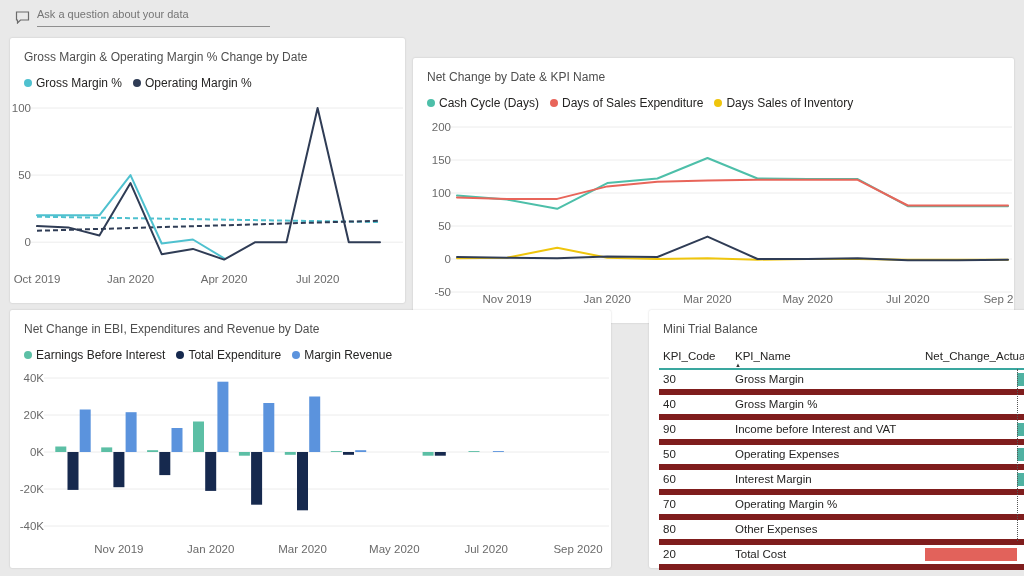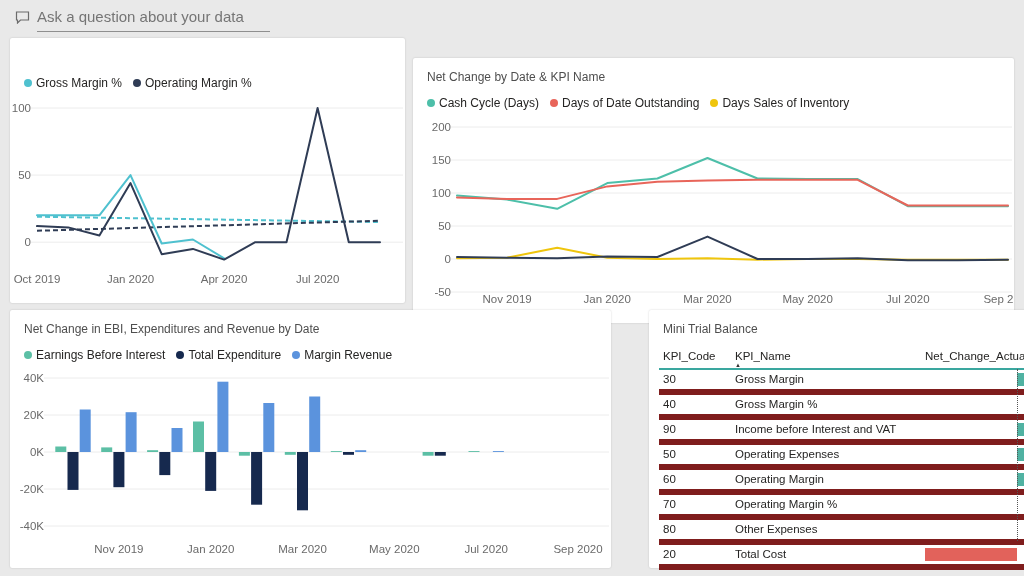--- a/index.html
+++ b/index.html
@@ -8,21 +8,21 @@
     background:#E9E9E9;
     font-family:"Liberation Sans",sans-serif;
     position:relative;
   }
   .stage{position:absolute;left:0;top:0;width:1024px;height:576px;}
 
   
   .qa-bar{position:absolute;left:15px;top:8px;display:flex;align-items:flex-start;}
   .qa-icon{margin-top:3px;margin-right:7px;flex:0 0 auto;}
   .qa-input{
-    width:233px;color:#757575;font-size:15px;
+    width:233px;color:#757575;font-size:11px;
     padding-bottom:6px;border-bottom:1px solid #8f8f8f;
     white-space:nowrap;cursor:text;
   }
 
   
   .card{
     position:absolute;background:#ffffff;border-radius:2px;
     box-shadow:0 0 2px rgba(0,0,0,0.18);
   }
   #card-gm   {left:10px; top:38px; width:395px;height:265px;}
@@ -78,20 +78,21 @@
 <div class="stage">
 
   <div class="qa-bar">
     <svg class="qa-icon" width="15" height="13" viewBox="0 0 15 13">
       <path d="M1.5 1 h12 v8 h-8 l-3 3 v-3 h-1 z" fill="none" stroke="#6b6b6b" stroke-width="1.2"></path>
     </svg>
     <div class="qa-input">Ask a question about your data</div>
   </div>
 
   <div class="card" id="card-gm">
+    <div class="card-title">Gross Margin &amp; Operating Margin % Change by Date</div>
     <div class="legend">
         <div class="legend-item">
           <span class="legend-dot" style="background: rgb(79, 193, 207);"></span>
           <span class="legend-label">Gross Margin %</span>
         </div>
         <div class="legend-item">
           <span class="legend-dot" style="background: rgb(47, 60, 85);"></span>
           <span class="legend-label">Operating Margin %</span>
         </div>
       </div>
@@ -115,21 +116,21 @@
 
   <div class="card" id="card-kpi">
     <div class="card-title">Net Change by Date &amp; KPI Name</div>
     <div class="legend">
         <div class="legend-item">
           <span class="legend-dot" style="background: rgb(77, 191, 169);"></span>
           <span class="legend-label">Cash Cycle (Days)</span>
         </div>
         <div class="legend-item">
           <span class="legend-dot" style="background: rgb(232, 101, 90);"></span>
-          <span class="legend-label">Days of Date Outstanding</span>
+          <span class="legend-label">Days of Sales Expenditure</span>
         </div>
         <div class="legend-item">
           <span class="legend-dot" style="background: rgb(239, 197, 13);"></span>
           <span class="legend-label">Days Sales of Inventory</span>
         </div>
       </div>
     <svg class="chart" id="chart-kpi" width="601" height="205">
         <line x1="38" y1="174" x2="599" y2="174" class="grid"></line>
         <text x="38" y="178" text-anchor="end" class="axis-text">-50</text>
         <line x1="38" y1="141" x2="599" y2="141" class="grid"></line>
@@ -239,21 +240,21 @@
           <span class="tcell-name">Income before Interest and VAT</span>
           <div class="tbar" style="left: 358px; width: 14px; background: rgb(80, 178, 162);"></div>
         </div>
         <div class="trow">
           <span class="tcell-code">50</span>
           <span class="tcell-name">Operating Expenses</span>
           <div class="tbar" style="left: 358px; width: 10px; background: rgb(80, 178, 162);"></div>
         </div>
         <div class="trow">
           <span class="tcell-code">60</span>
-          <span class="tcell-name">Operating Margin</span>
+          <span class="tcell-name">Interest Margin</span>
           <div class="tbar" style="left: 358px; width: 14px; background: rgb(80, 178, 162);"></div>
         </div>
         <div class="trow">
           <span class="tcell-code">70</span>
           <span class="tcell-name">Operating Margin %</span>
         </div>
         <div class="trow">
           <span class="tcell-code">80</span>
           <span class="tcell-name">Other Expenses</span>
         </div>

